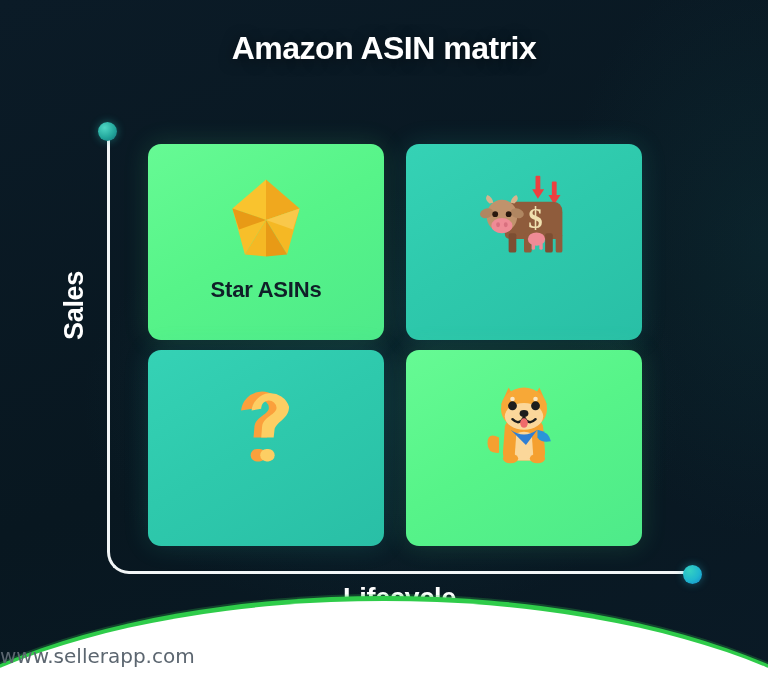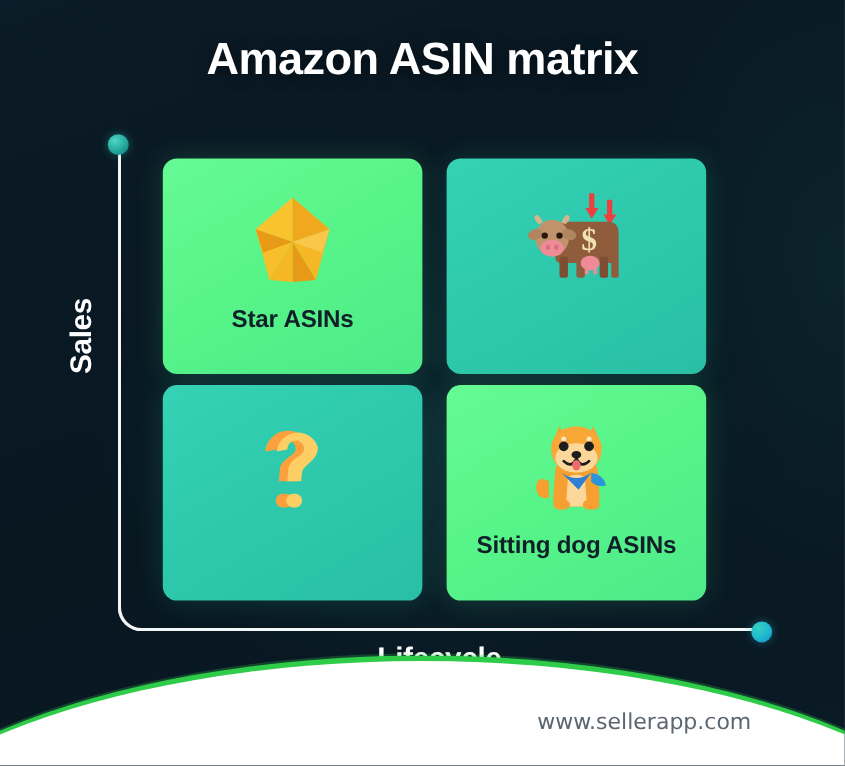--- a/index.html
+++ b/index.html
@@ -23,21 +23,21 @@
     overflow: hidden;
   }
 
   
   .title {
     position: absolute;
     top: 30px;
     left: 0;
     width: 768px;
     text-align: center;
-    font-size: 41px;
+    font-size: 32px;
     font-weight: bold;
     color: #ffffff;
     letter-spacing: -0.5px;
     text-shadow: 0 2px 14px rgba(0,0,0,0.5);
   }
 
   
   .axis-line {
     position: absolute;
     background: transparent;
@@ -157,25 +157,24 @@
     border-radius: 50%;
     background: #ffffff;
     border-top: 5px solid #2fcc4a;
     box-shadow: 0 -2px 0 rgba(47,204,74,0.25);
   }
   .footer-url {
     position: absolute;
     left: 0;
     bottom: 28px;
     width: 683px;
-    text-align: right;
+    text-align: left;
     font-size: 20px;
     color: #5c6670;
     font-family: "DejaVu Sans", sans-serif;
-    padding-left: 44px;
   }
 </style>
 </head>
 <body>
 
 <div class="infographic">
 
   <div class="title">Amazon ASIN matrix</div>
 
   <div class="axis-line"></div>
@@ -291,21 +290,20 @@
           <circle cx="38" cy="31" r="4.6" fill="#1d1d1d"></circle>
           <circle cx="62" cy="31" r="4.6" fill="#1d1d1d"></circle>
 
           <ellipse cx="50" cy="39" rx="4.6" ry="3.6" fill="#1d1d1d"></ellipse>
 
           <path d="M50 43 q-5 9 -12 2" stroke="#1d1d1d" stroke-width="2.6" fill="none" stroke-linecap="round"></path>
           <path d="M50 43 q5 9 12 2" stroke="#1d1d1d" stroke-width="2.6" fill="none" stroke-linecap="round"></path>
           <ellipse cx="50" cy="49" rx="4" ry="5" fill="#ef6b6b"></ellipse>
         </svg>
       </div>
-      <div class="quad-label">Sitting dog ASINs</div>
     </div>
 
   </div>
 
   <div class="footer-curve"></div>
   <div class="footer-url">www.sellerapp.com</div>
 
 </div>
 
 </body></html>

